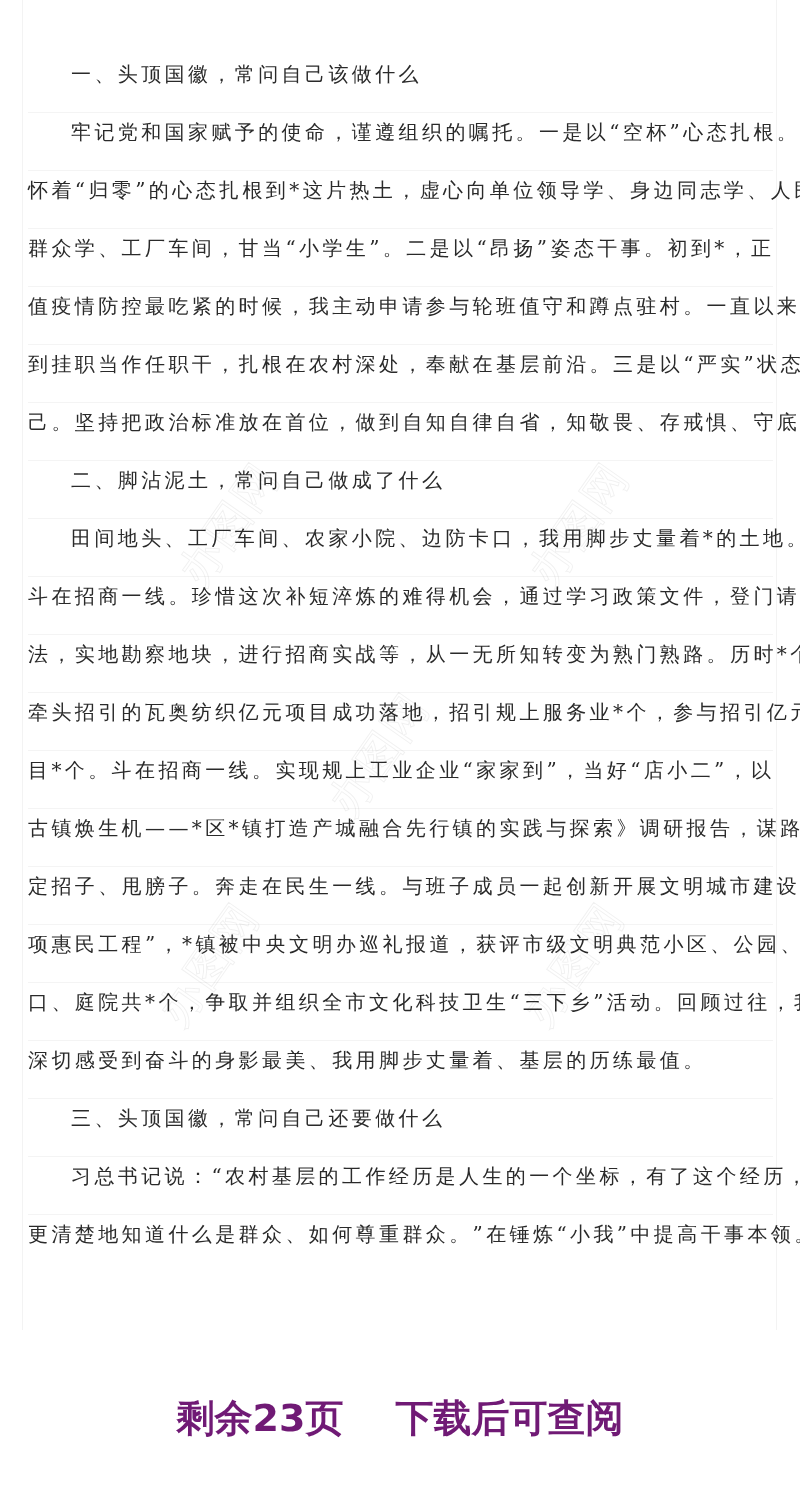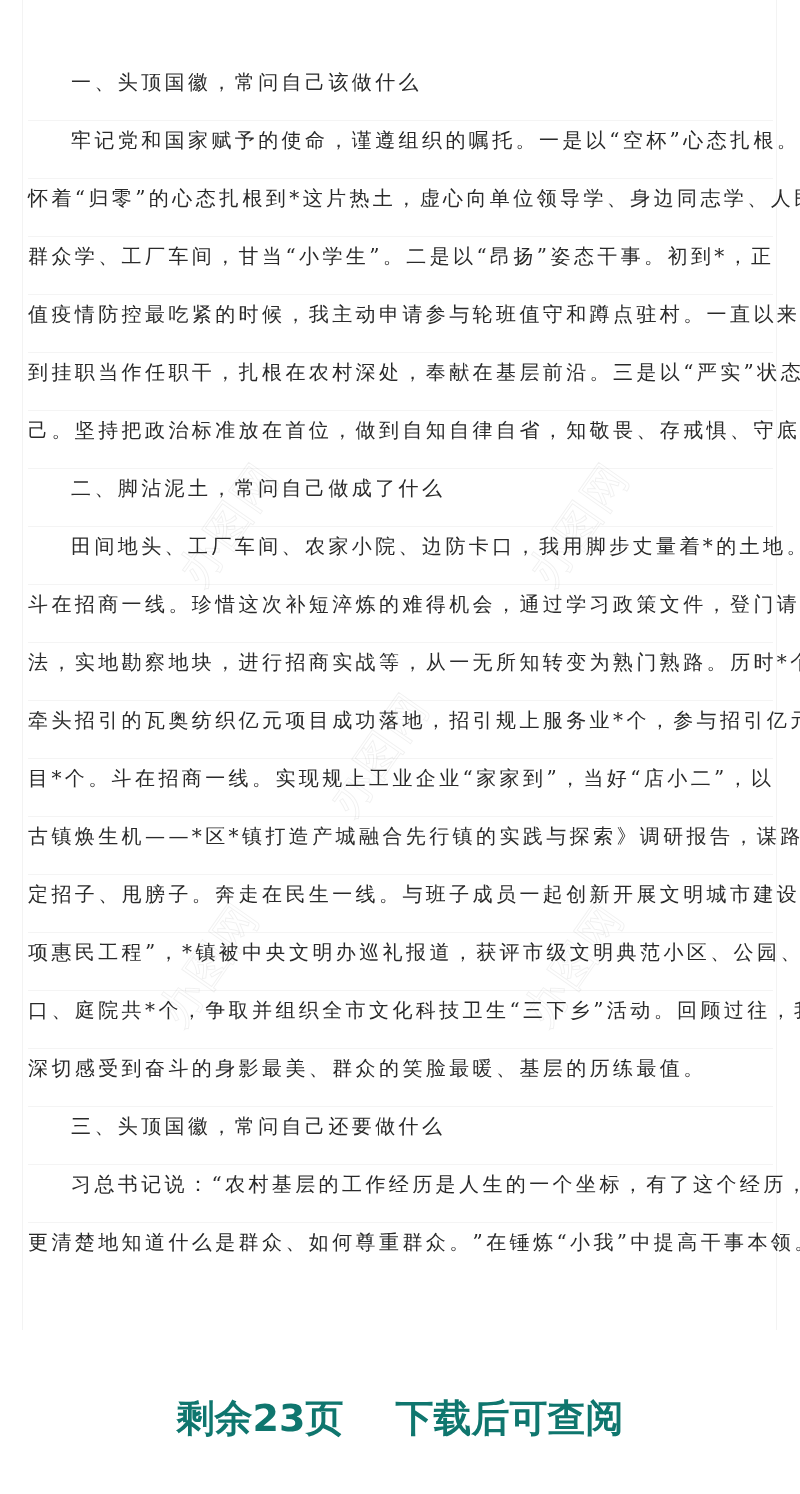--- a/index.html
+++ b/index.html
@@ -5,21 +5,21 @@
     * { margin: 0; padding: 0; box-sizing: border-box; }
     html, body { width: 800px; height: 1494px; background: #ffffff; overflow: hidden; }
     body { position: relative; font-family: "DejaVu Serif", "Liberation Serif", serif; color: #2a2a2a; }
     .page {
       position: absolute; left: 0; top: 0; width: 800px; height: 1494px;
       background: #ffffff;
     }
     .page-edge-left { position: absolute; left: 22px; top: 0; width: 1px; height: 1330px; background: #f3f3f3; }
     .page-edge-right { position: absolute; left: 776px; top: 0; width: 1px; height: 1330px; background: #f3f3f3; }
     .content {
-      position: absolute; left: 28px; top: 63px; width: 745px;
+      position: absolute; left: 28px; top: 55px; width: 745px;
     }
     .line {
       height: 58px; line-height: 38px;
       font-size: 20px; letter-spacing: 3.4px;
       white-space: nowrap; overflow: visible;
       text-align: justify; text-align-last: justify;
       border-bottom: 1px solid transparent;
     }
     .line.ruled { border-bottom-color: #f4f4f4; }
     .line.indent { padding-left: 43px; }
@@ -29,21 +29,21 @@
       position: absolute; font-family: "DejaVu Sans", "Liberation Sans", sans-serif;
       font-size: 44px; font-weight: normal; color: rgba(0,0,0,0.035);
       transform: rotate(-55deg); transform-origin: center center;
       white-space: nowrap; pointer-events: none; letter-spacing: 2px;
       -webkit-text-stroke: 1px rgba(0,0,0,0.06); color: transparent;
     }
     .footer-banner {
       position: absolute; left: 0; top: 1388px; width: 800px; height: 60px;
       text-align: center;
       font-family: "DejaVu Sans", "Liberation Sans", sans-serif;
-      font-weight: bold; font-size: 38px; color: #0f766e; letter-spacing: 0px;
+      font-weight: bold; font-size: 38px; color: #701a75; letter-spacing: 0px;
       line-height: 60px;
     }
     .footer-banner .gap { display: inline-block; width: 52px; }
   </style>
 </head>
 <body>
 
 <div class="page">
   <div class="page-edge-left"></div>
   <div class="page-edge-right"></div>
@@ -59,21 +59,21 @@
     <div class="line indent heading ruled">二、脚沾泥土，常问自己做成了什么</div>
     <div class="line indent ruled">田间地头、工厂车间、农家小院、边防卡口，我用脚步丈量着*的土地。战</div>
     <div class="line ruled">斗在招商一线。珍惜这次补短淬炼的难得机会，通过学习政策文件，登门请教方</div>
     <div class="line ruled">法，实地勘察地块，进行招商实战等，从一无所知转变为熟门熟路。历时*个月，</div>
     <div class="line ruled">牵头招引的瓦奥纺织亿元项目成功落地，招引规上服务业*个，参与招引亿元项</div>
     <div class="line ruled">目*个。斗在招商一线。实现规上工业企业“家家到”，当好“店小二”，以</div>
     <div class="line ruled">古镇焕生机——*区*镇打造产城融合先行镇的实践与探索》调研报告，谋路子、</div>
     <div class="line ruled">定招子、甩膀子。奔走在民生一线。与班子成员一起创新开展文明城市建设“十</div>
     <div class="line ruled">项惠民工程”，*镇被中央文明办巡礼报道，获评市级文明典范小区、公园、窗</div>
     <div class="line ruled">口、庭院共*个，争取并组织全市文化科技卫生“三下乡”活动。回顾过往，我</div>
-    <div class="line last ruled">深切感受到奋斗的身影最美、群众的笑脸最暖、基层的历练最值。</div>
+    <div class="line last ruled">深切感受到奋斗的身影最美、我用脚步丈量着、基层的历练最值。</div>
     <div class="line indent heading ruled">三、头顶国徽，常问自己还要做什么</div>
     <div class="line indent ruled">习总书记说：“农村基层的工作经历是人生的一个坐标，有了这个经历，就</div>
     <div class="line">更清楚地知道什么是群众、如何尊重群众。”在锤炼“小我”中提高干事本领。</div>
   </div>
 
   <div class="watermark" style="left:160px; top:495px;">办图网</div>
   <div class="watermark" style="left:510px; top:495px;">办图网</div>
   <div class="watermark" style="left:310px; top:725px;">办图网</div>
   <div class="watermark" style="left:140px; top:935px;">办图网</div>
   <div class="watermark" style="left:505px; top:935px;">办图网</div>

